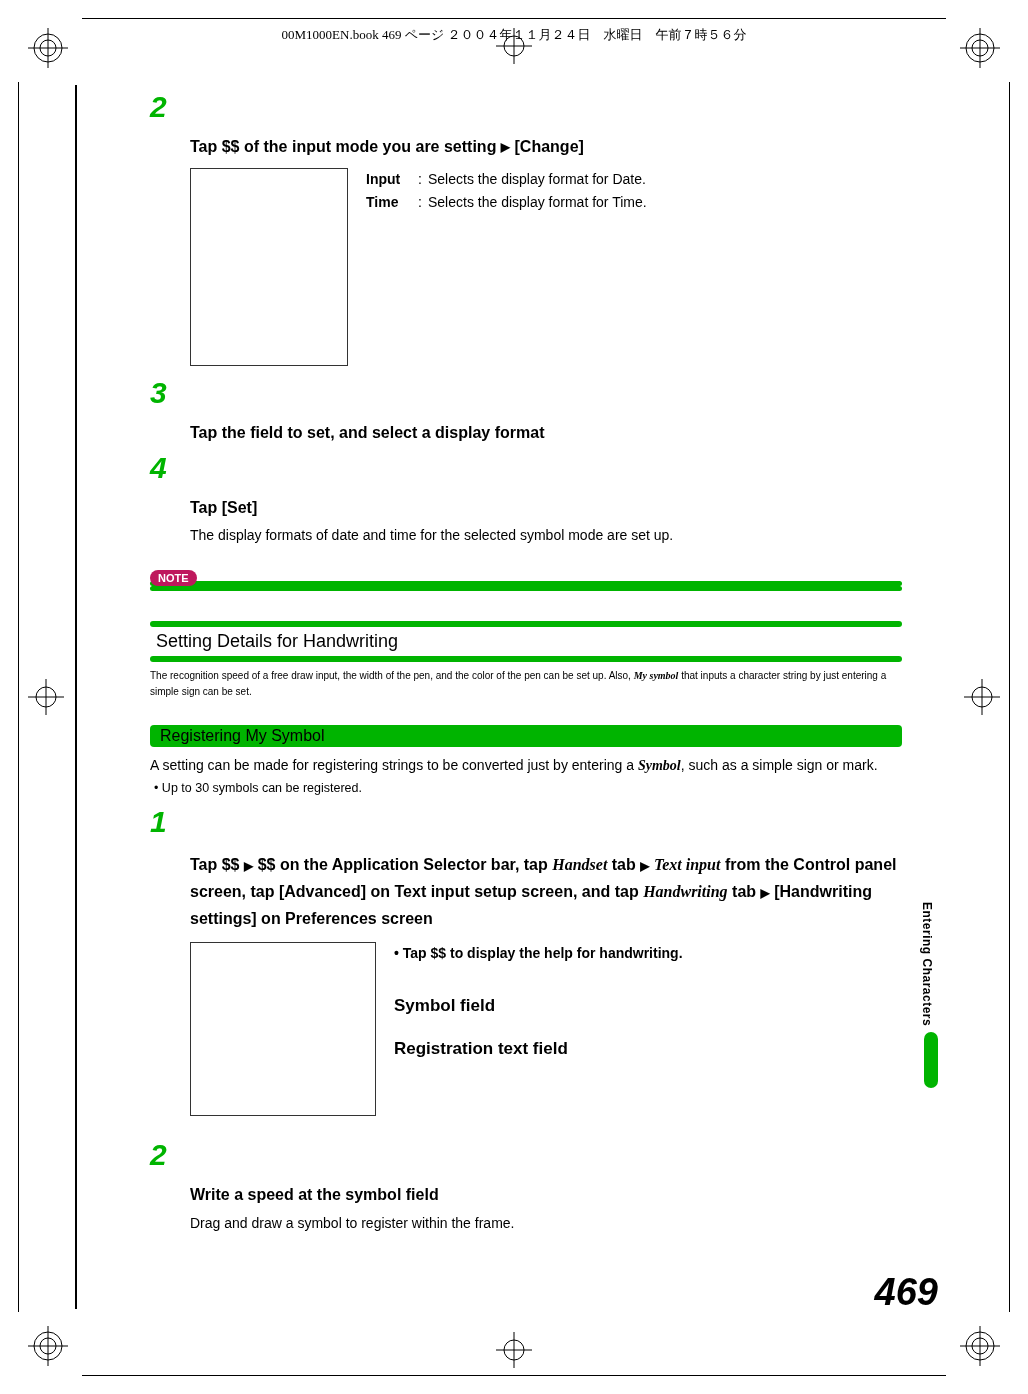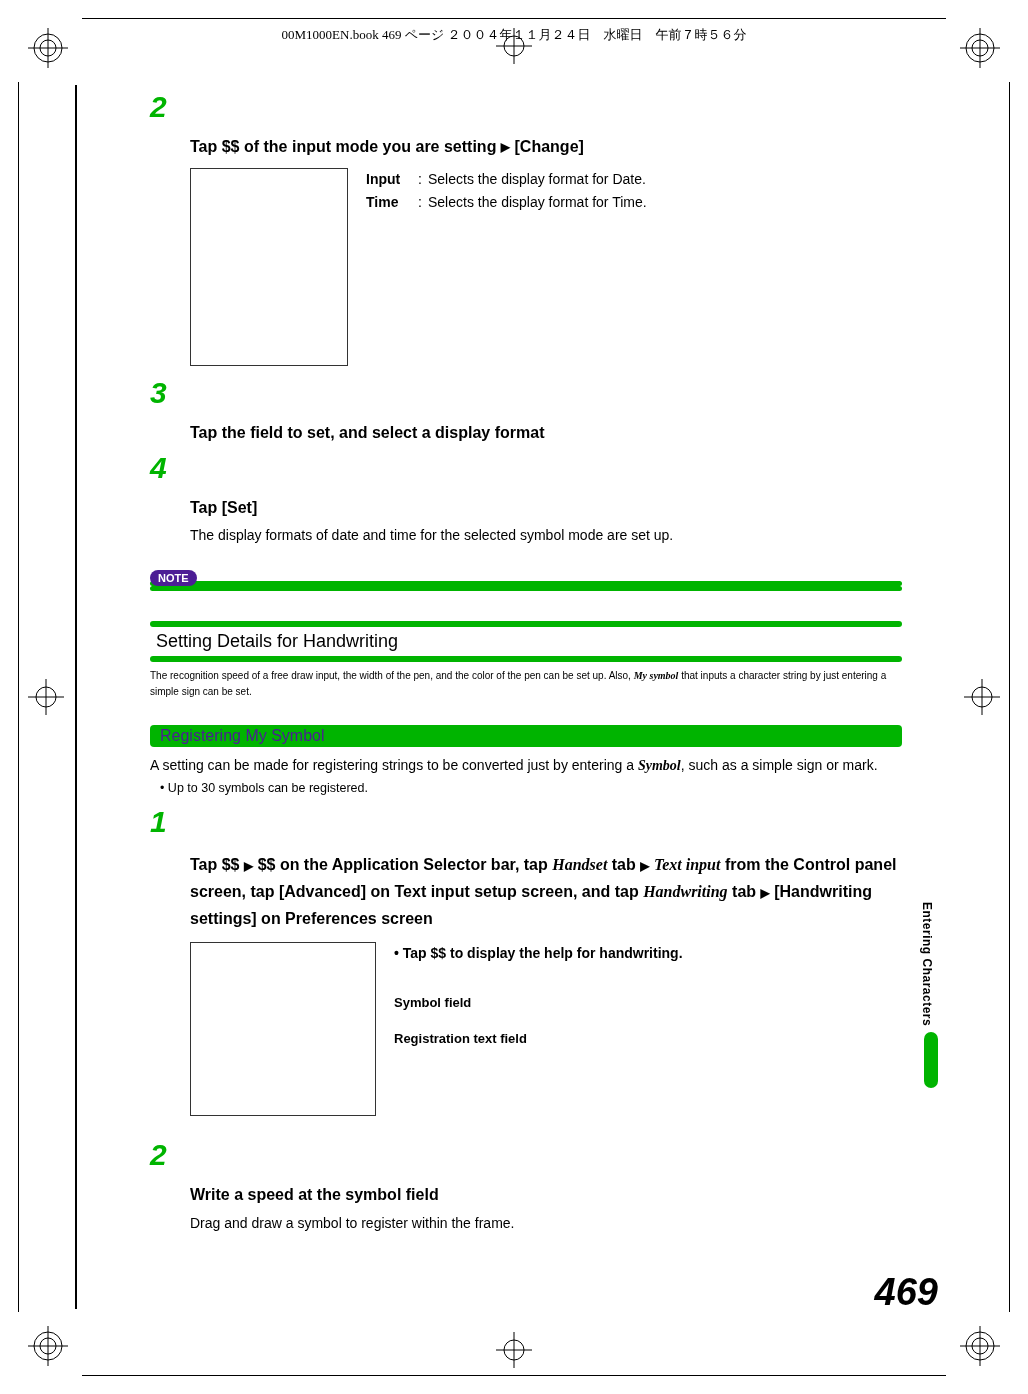--- a/index.html
+++ b/index.html
@@ -83,21 +83,21 @@
     background: #fff;
     flex: 0 0 158px;
     margin-right: 18px;
   }
   .kv { display: flex; font-size: 14px; line-height: 1.6; }
   .kv .k { font-weight: bold; width: 46px; }
   .kv .c { width: 16px; text-align: center; }
   .kv .v { flex: 1; }
 
   .note-label {
-    background: #4c1d95;
+    background: #be185d;
     color: #fff;
     font-size: 11px;
     font-weight: bold;
     padding: 2px 8px;
     border-radius: 8px;
     display: inline-block;
     margin-top: 24px;
   }
   .note-bar-top, .note-bar-bot {
     height: 5px; background: #00b400;
@@ -120,29 +120,29 @@
   }
   .section-head .title {
     font-size: 18px;
     padding: 4px 6px;
   }
 
   .section-text { font-size: 10px; line-height: 1.55; margin-top: 0; }
 
   .subhead {
     background: #00b400;
-    color: #4c1d95;
+    color: #000000;
     font-size: 16px;
     padding: 2px 10px;
     border-radius: 4px;
     margin-top: 26px;
     display: block;
   }
   .sub-text { font-size: 14px; line-height: 1.55; margin-top: 8px; }
-  .sub-bullet { font-size: 12.5px; margin-top: 4px; margin-left: 10px; }
+  .sub-bullet { font-size: 12.5px; margin-top: 4px; margin-left: 4px; }
   .sub-bullet::before { content: "• "; }
 
   .serif { font-family: "Times New Roman", serif; font-style: italic; font-weight: bold; }
 
   .side-tab {
     position: absolute;
     right: -4px;
     top: 822px;
     width: 22px;
     text-align: center;
@@ -163,21 +163,21 @@
   .screenshot-row2 { display: flex; margin-top: 4px; margin-left: 40px; font-weight: bold; }
   .screenshot-box2 {
     width: 186px; height: 174px;
     border: 1px solid #333;
     background: #fff;
     flex: 0 0 186px;
     margin-right: 18px;
   }
   .label-col { font-size: 14px; line-height: 1.7; }
   .label-col .b::before { content: "• "; }
-  .small-label { font-size: 13px; margin-top: 26px; }
+  .small-label { font-size: 17px; margin-top: 26px; }
 
   .page-num {
     position: absolute;
     right: 0; bottom: 0;
     font-family: Arial, sans-serif;
     font-size: 38px;
     font-weight: bold;
     font-style: italic;
   }
 </style>

